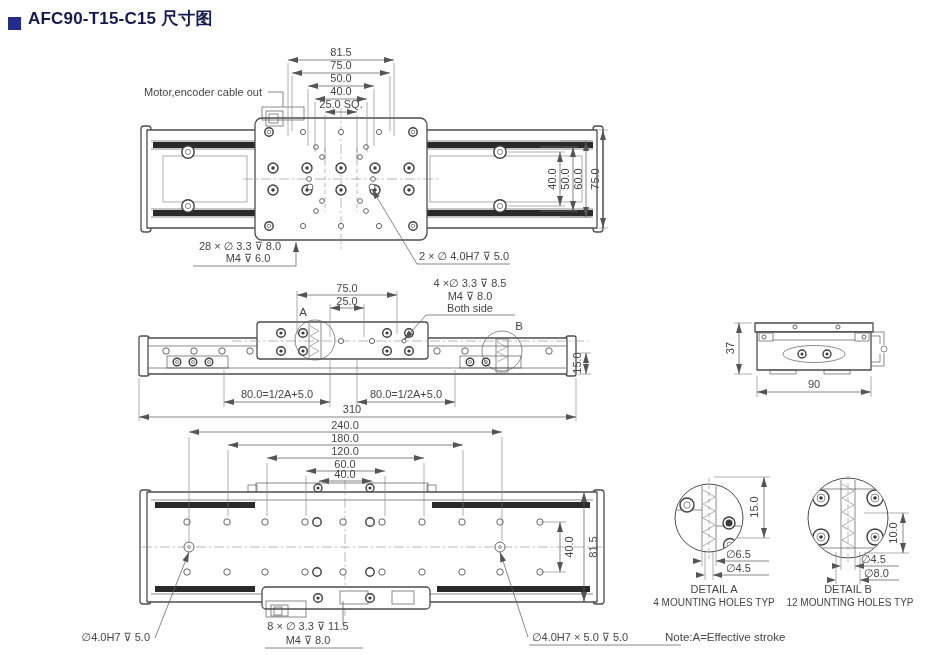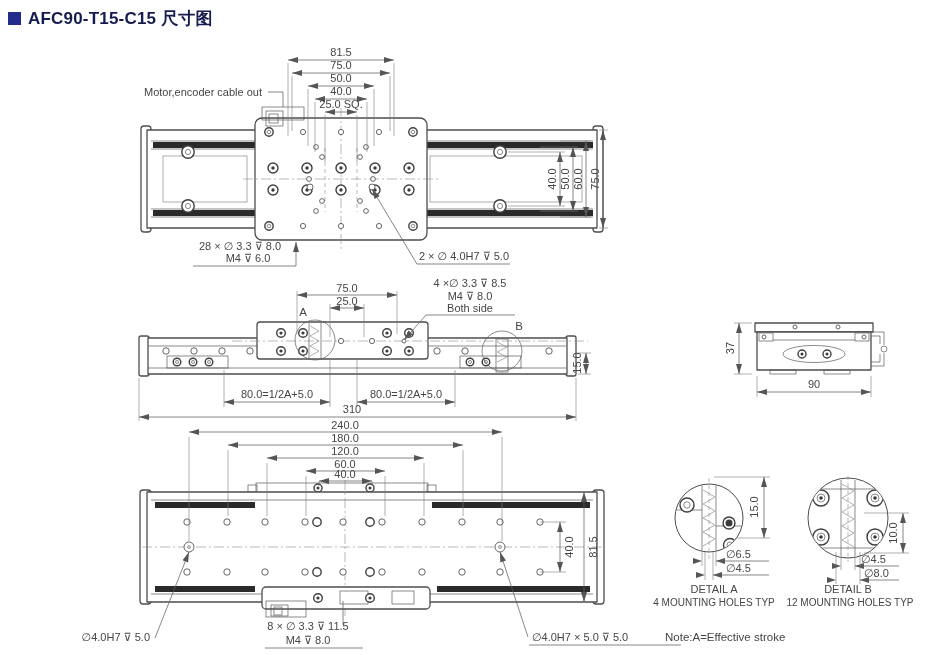--- a/index.html
+++ b/index.html
@@ -1,17 +1,17 @@
 <!DOCTYPE html>
 <html><head>
 <meta charset="utf-8">
 <style>
   html,body{margin:0;padding:0;background:#ffffff;}
   body{width:926px;height:655px;position:relative;font-family:"Liberation Sans",sans-serif;overflow:hidden;}
-  .title{position:absolute;top:7px;left:8px;display:flex;align-items:center;gap:7px;}
+  .title{position:absolute;top:7px;left:8px;display:flex;align-items:flex-end;gap:7px;}
   .title .sq{width:13px;height:13px;background:#232c8c;display:inline-block;}
   .title h1{font-size:17px;font-weight:bold;color:#151b4e;margin:0;letter-spacing:.2px;}
   svg{position:absolute;top:0;left:0;}
   .ol{fill:none;stroke:#4e4e4e;stroke-width:1.3;stroke-linejoin:round;}
   .ol2{fill:#ffffff;stroke:#4e4e4e;stroke-width:1.3;stroke-linejoin:round;}
   .tl{fill:none;stroke:#5a5a5a;stroke-width:.7;}
   .tw{fill:#ffffff;stroke:#9a9a9a;stroke-width:.8;}
   .dk{fill:#2a2a2a;stroke:none;}
   .dim{fill:none;stroke:#5f5f5f;stroke-width:.75;}
   .ext{fill:none;stroke:#787878;stroke-width:.6;}

